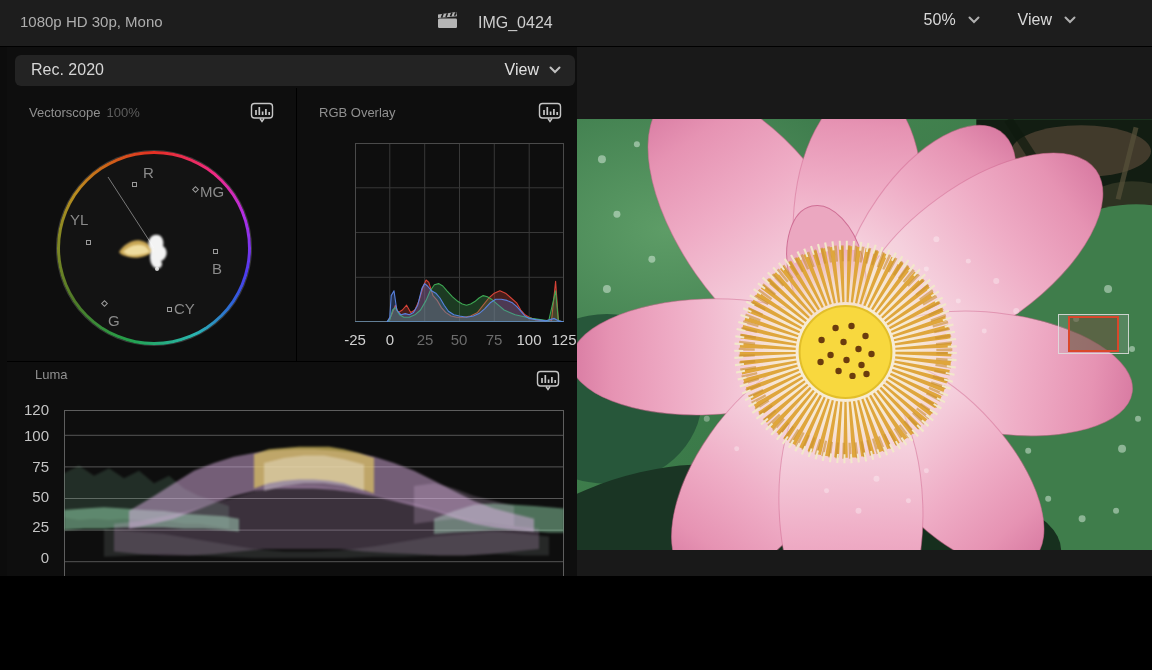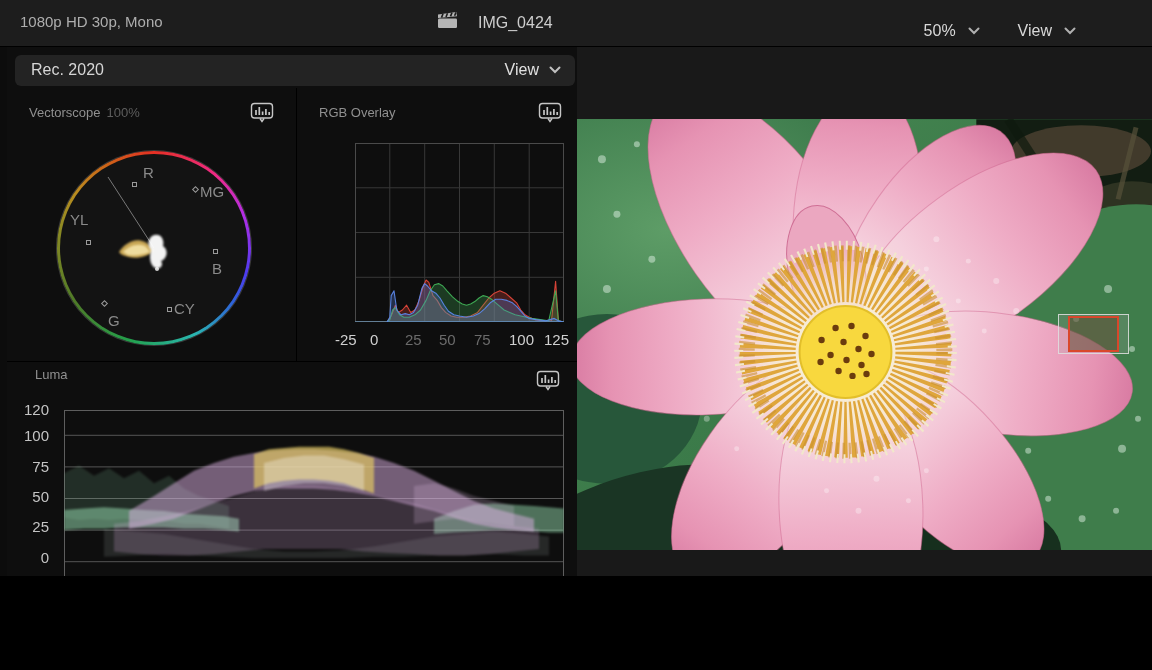--- a/index.html
+++ b/index.html
@@ -5,21 +5,21 @@
   html,body{margin:0;padding:0;background:#000;}
   *{box-sizing:border-box;font-family:"Liberation Sans",sans-serif;}
   .app{position:relative;width:1152px;height:576px;background:#0c0c0c;overflow:hidden;}
 
   
   .topbar{position:absolute;left:0;top:0;width:1152px;height:47px;background:#1d1d1d;border-bottom:1px solid #000;}
   .tb-left{position:absolute;left:20px;top:13px;font-size:15px;color:#aeaeae;}
   .tb-center{position:absolute;left:437px;top:11px;display:flex;align-items:center;gap:20px;}
   .tb-title{font-size:16px;color:#cdcdcd;}
   .tb-right{position:absolute;right:76px;top:11px;display:flex;gap:38px;}
-  .menu-group{display:flex;align-items:center;gap:12px;cursor:default;margin-top:11px;}
+  .menu-group{display:flex;align-items:center;gap:12px;cursor:default;}
   .menu-label{font-size:16px;color:#d8d8d8;}
   .chev{display:block;}
 
   
   .main{position:absolute;left:0;top:47px;width:1152px;height:568px;}
   .scopes{position:absolute;left:0;top:0;width:576px;height:568px;background:#0e0e0e;border-right:1px solid #000;margin-left:7px;}
 
   .recbar{position:absolute;left:8px;top:8px;width:560px;height:31px;background:#232323;border-radius:6px;}
   .recbar .cs{position:absolute;left:16px;top:6px;font-size:16px;color:#d6d6d6;}
   .recbar .view{position:absolute;right:14px;top:6px;display:flex;align-items:center;gap:10px;}
@@ -45,21 +45,21 @@
   .vmark.diamond{transform:rotate(45deg);}
   .vl-r{left:136px;top:76px;}   .vm-r{left:125px;top:94px;}
   .vl-mg{left:193px;top:95px;}  .vm-mg{left:186px;top:99px;}
   .vl-yl{left:63px;top:123px;}  .vm-yl{left:79px;top:152px;}
   .vl-b{left:205px;top:172px;}  .vm-b{left:206px;top:161px;}
   .vl-cy{left:167px;top:212px;} .vm-cy{left:160px;top:219px;}
   .vl-g{left:101px;top:224px;}  .vm-g{left:95px;top:213px;}
 
   
   .rgb-plot{position:absolute;left:58px;top:55px;width:209px;height:179px;}
-  .xtick{position:absolute;top:243px;width:40px;text-align:left;font-size:15px;color:#d0d0d0;}
+  .xtick{position:absolute;top:243px;width:40px;text-align:center;font-size:15px;color:#d0d0d0;}
   .xtick.dim{color:#6b6b6b;}
   .luma-plot{position:absolute;left:57px;top:48px;width:500px;height:177px;}
   .ytick{position:absolute;left:0;width:48px;text-align:right;padding-right:6px;font-size:15px;color:#c4c4c4;}
 
   
   .viewer{position:absolute;left:577px;top:0;width:575px;height:568px;background:#191919;}
   .video{position:absolute;left:0;top:72px;width:575px;height:431px;overflow:hidden;background:#2f6b40;}
   .navbox{position:absolute;left:481px;top:267px;width:71px;height:40px;border:1px solid rgba(225,225,225,.85);background:rgba(170,170,170,.22);}
   .navbox-inner{position:absolute;left:9px;top:1px;width:51px;height:36px;border:2px solid #d9472b;background:rgba(92,74,48,.55);}
 

